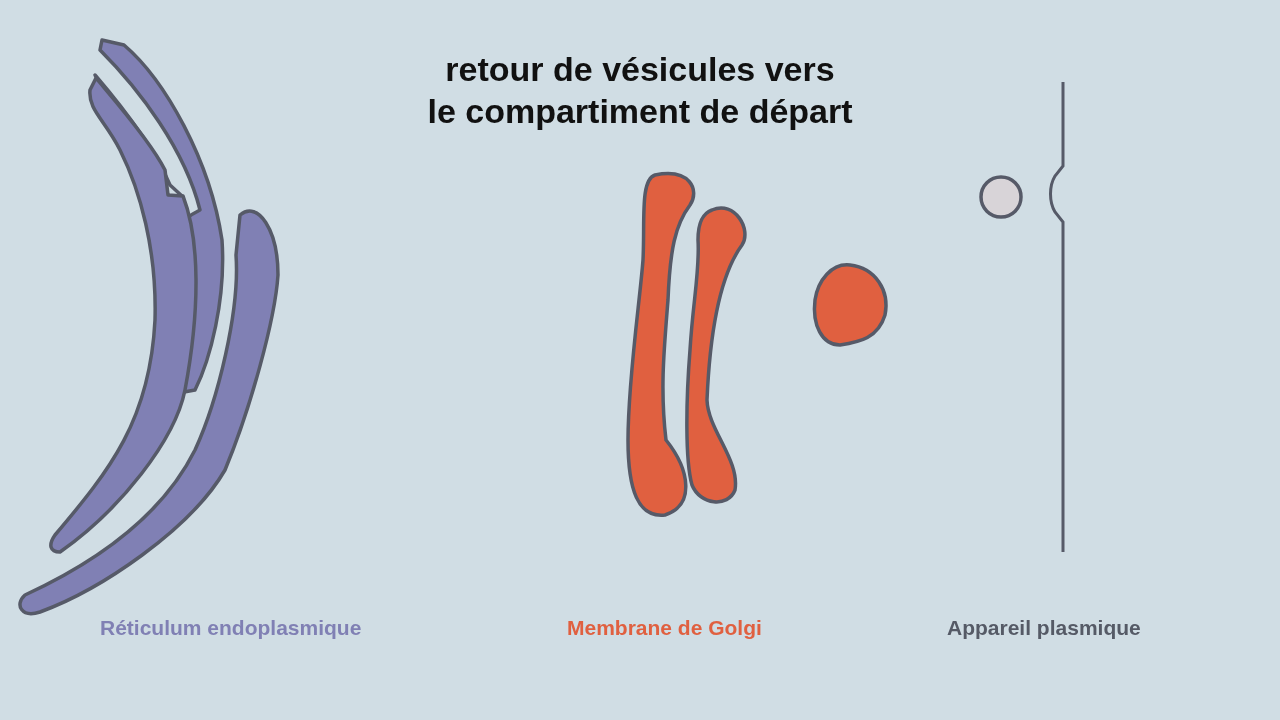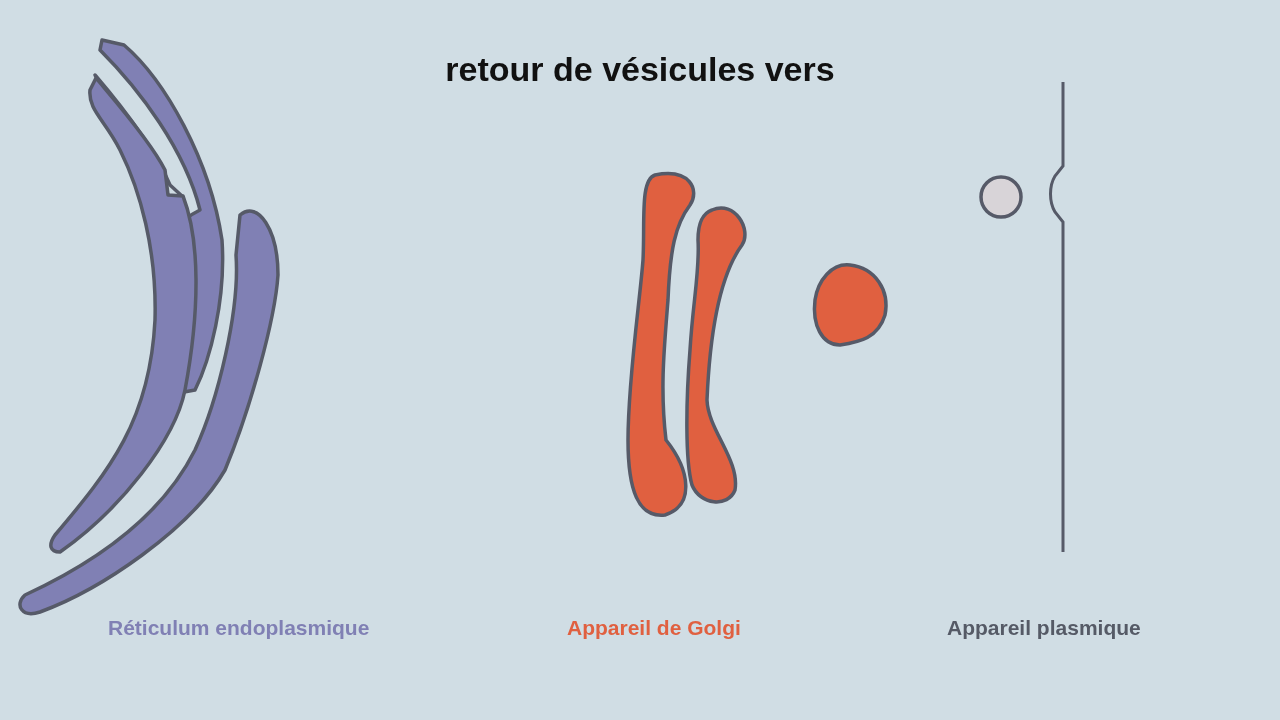--- a/index.html
+++ b/index.html
@@ -6,20 +6,21 @@
   body { width:1280px; height:720px; background:#d0dde4; position:relative; overflow:hidden; font-family:"Liberation Sans", sans-serif; }
   .title { position:absolute; left:0; width:1280px; top:48px; text-align:center; font-weight:bold; font-size:34px; line-height:42px; color:#111; }
   .label { position:absolute; top:616px; font-weight:bold; font-size:21px; }
   svg { position:absolute; left:0; top:0; }
 </style>
 </head>
 <body>
 
 <div class="title">
   <div>retour de vésicules vers</div>
+  <div>le compartiment de départ</div>
 </div>
 
 <svg width="1280" height="720">
 
   <g fill="#8080b4" stroke="#565a68" stroke-width="3.5" stroke-linejoin="round">
     <path d="M102,40 L124,45 C165,80 210,160 222,240 C226,300 210,360 195,390 L184,392 C180,360 188,300 190,240 L178,228 C182,220 190,215 200,210 C185,150 140,90 100,50 Z"></path>
     <path d="M95,75 C125,110 155,150 170,185 L182,196 L170,200 C160,170 130,130 110,100 Z" fill="#d0dde4"></path>
     <path d="M96,78 C110,95 150,140 165,170 L168,195 L183,196 C200,240 200,310 185,390 C175,440 120,510 60,552 C50,552 48,545 55,535 C110,470 150,420 155,320 C157,250 140,190 120,150 C105,120 88,110 90,90 Z"></path>
     <path d="M240,215 C258,200 278,230 278,275 C275,320 250,410 225,470 C190,530 100,590 40,612 C22,618 14,605 25,595 C90,565 160,520 195,450 C218,400 240,310 236,255 Z"></path>
   </g>
@@ -29,15 +30,15 @@
     <path d="M712,210 C735,200 752,230 742,245 C720,275 710,330 707,400 C708,430 740,460 735,490 C728,508 700,505 692,485 C685,460 686,400 690,350 C693,300 700,270 698,240 C698,220 704,213 712,210 Z"></path>
     <path d="M850,265 C875,268 890,290 885,315 C878,338 860,342 840,345 C822,345 812,325 815,300 C818,280 832,263 850,265 Z"></path>
   </g>
 
   <g fill="none" stroke="#565a68" stroke-width="3">
     <path d="M1063,82 L1063,166 L1055,176 C1049,186 1049,202 1055,212 L1063,222 L1063,552"></path>
   </g>
   <circle cx="1001" cy="197" r="20" fill="#d8d4d8" stroke="#565a68" stroke-width="3.5"></circle>
 </svg>
 
-<div class="label" style="left:100px; color:#8080b4;margin-left:8px;">Réticulum endoplasmique</div>
-<div class="label" style="left:567px; color:#e06040;">Appareil de Golgi</div>
+<div class="label" style="left:100px; color:#8080b4;">Réticulum endoplasmique</div>
+<div class="label" style="left:567px; color:#e06040;">Membrane de Golgi</div>
 <div class="label" style="left:947px; color:#555a66;">Appareil plasmique</div>
 
 </body></html>

